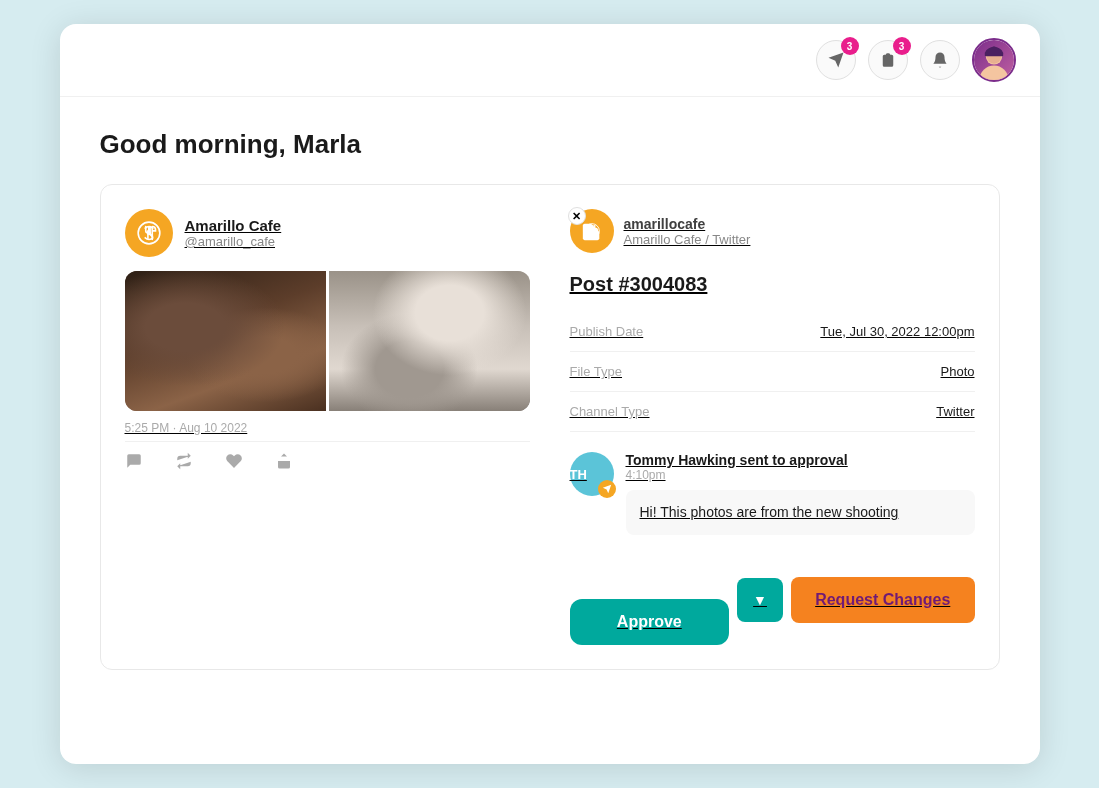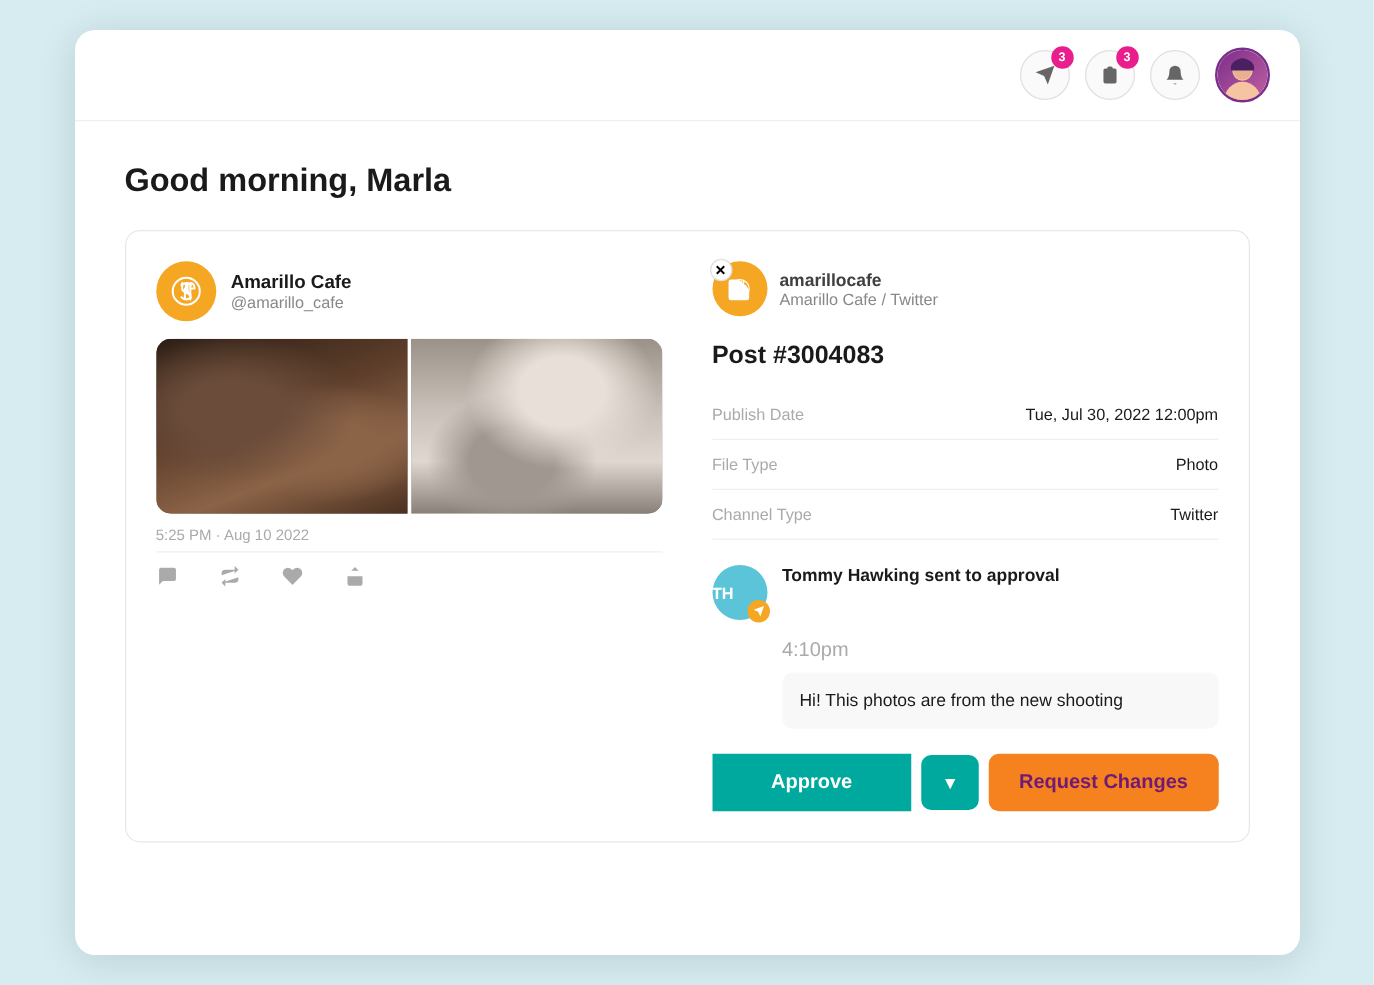--- a/index.html
+++ b/index.html
@@ -101,20 +101,21 @@
       margin-bottom: 24px;
     }
 
     
     .card {
       border: 1px solid #e8e8e8;
       border-radius: 12px;
       padding: 24px;
       display: flex;
       gap: 40px;
+      text-decoration: underline;
     }
 
     
     .tweet-panel {
       flex: 1;
       max-width: 420px;
     }
 
     .tweet-header {
       display: flex;
@@ -374,24 +375,23 @@
       flex: 1;
     }
 
     .approver-name {
       font-size: 14px;
       font-weight: 600;
       color: #1a1a1a;
     }
 
     .approver-time {
-      font-size: 16px;
+      font-size: 12px;
       color: #aaa;
       margin-bottom: 8px;
-      margin-top: 44px;
     }
 
     .message-bubble {
       background: #f8f8f8;
       border-radius: 8px;
       padding: 12px 14px;
       font-size: 14px;
       color: #1a1a1a;
       line-height: 1.5;
     }
@@ -401,25 +401,26 @@
       display: flex;
       gap: 8px;
       align-items: center;
     }
 
     .btn-approve {
       flex: 1;
       background: #00a99d;
       color: white;
       border: none;
-      border-radius: 0;
+      border-radius: 12px;
       padding: 14px 20px;
       font-size: 16px;
       font-weight: 600;
       cursor: pointer;
+      margin-top: 44px;
     }
 
     .btn-dropdown {
       background: #00a99d;
       color: white;
       border: none;
       border-radius: 8px;
       padding: 14px 16px;
       cursor: pointer;
       font-size: 14px;

